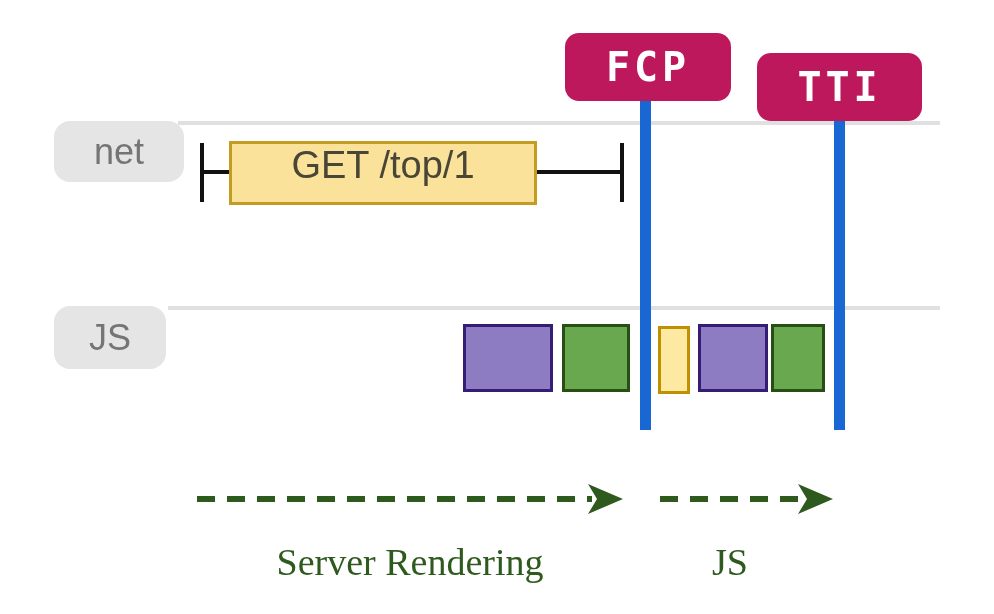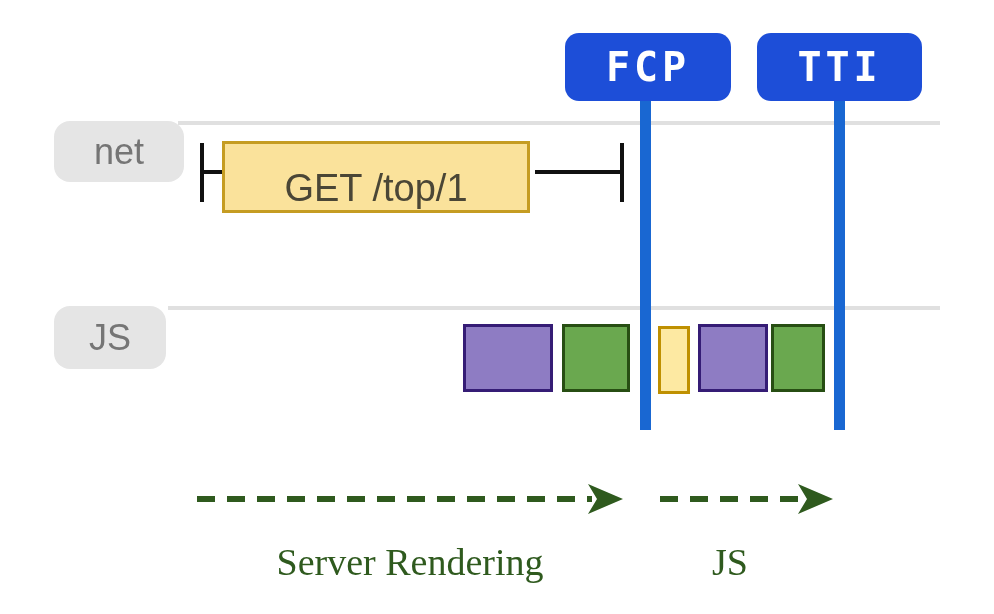--- a/index.html
+++ b/index.html
@@ -11,34 +11,34 @@
     background: #ffffff;
     overflow: hidden;
     font-family: "Liberation Sans", sans-serif;
   }
 
   
   .badge {
     position: absolute;
     top: 33px;
     height: 68px;
-    background: #1d4ed8;
+    background: #be185d;
     border-radius: 14px;
     color: #ffffff;
     font-family: "DejaVu Sans Mono", monospace;
     font-weight: bold;
     font-size: 40px;
     letter-spacing: 4px;
     display: flex;
     align-items: center;
     justify-content: center;
     z-index: 6;
   }
   #badge-fcp { left: 565px; width: 166px; }
-  #badge-tti { left: 757px; width: 165px; }
+  #badge-tti { left: 757px; width: 165px; margin-top: 20px; }
 
   .marker-line {
     position: absolute;
     top: 99px;
     width: 11px;
     height: 331px;
     background: #1967d2;
     z-index: 5;
   }
   #fcp-line { left: 640px; }
@@ -84,28 +84,28 @@
     top: 170px;
     height: 4px;
     background: #111111;
     z-index: 3;
   }
   #req-left-connector  { left: 203px; width: 28px; }
   #req-right-connector { left: 535px; width: 87px; }
 
   #request-box {
     position: absolute;
-    left: 222px; top: 141px;
-    width: 308px; height: 72px;
+    left: 229px; top: 141px;
+    width: 308px; height: 64px;
     background: #fae29b;
     border: 3px solid #c59c22;
     color: #4a4636;
     font-size: 38px;
     display: flex;
-    align-items: flex-end;
+    align-items: flex-start;
     justify-content: center;
     z-index: 4;
   }
 
   
   .js-block {
     position: absolute;
     top: 324px;
     height: 68px;
     z-index: 4;

